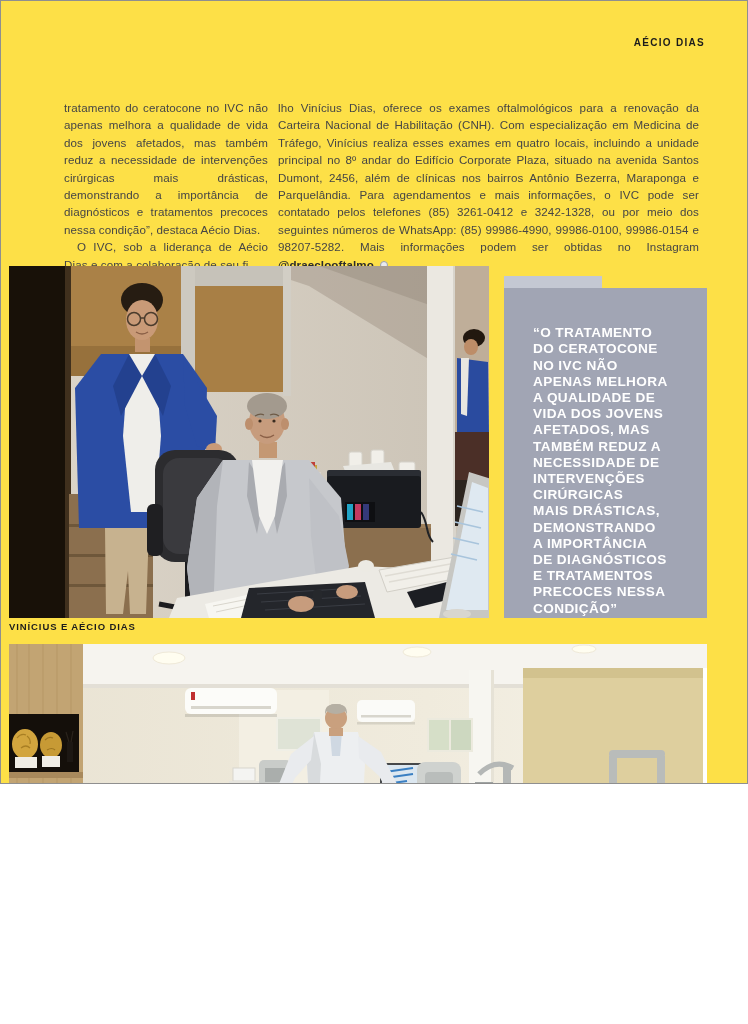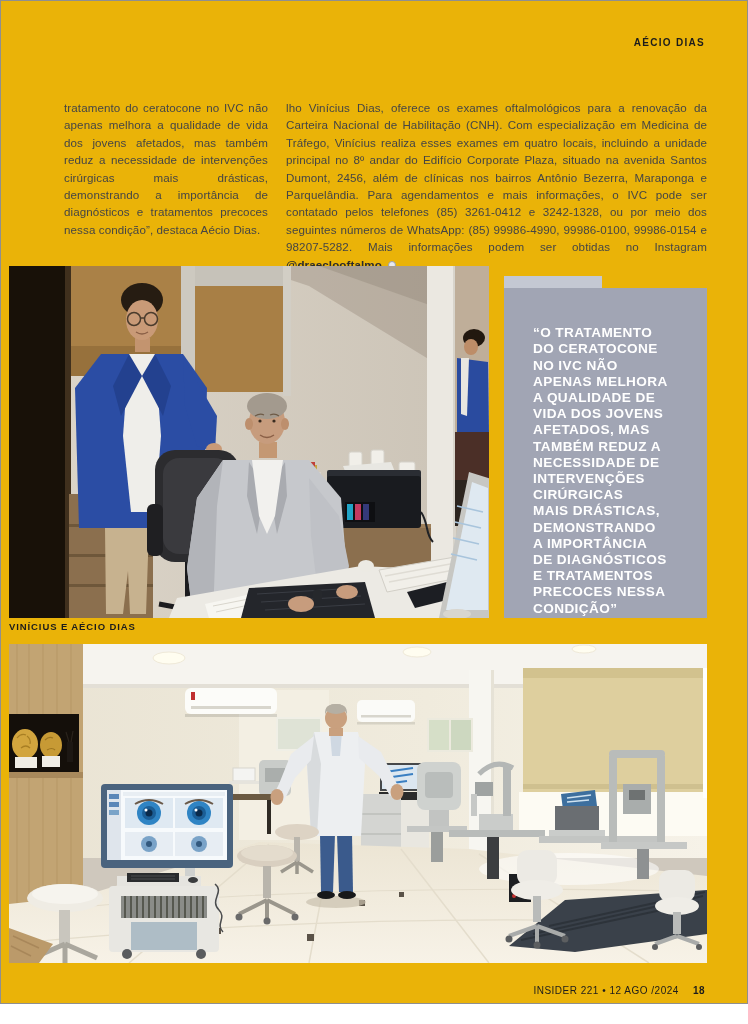--- a/index.html
+++ b/index.html
@@ -1,31 +1,31 @@
 <!DOCTYPE html>
 <html><head>
 <meta charset="utf-8">
 <style>
   html,body{margin:0;padding:0;background:#ffffff;}
   .page{
-    position:relative;width:748px;height:1004px;box-sizing:border-box;
-    border:1px solid #8f8f8f;background:#eab308;overflow:hidden;
+    position:relative;width:748px;height:784px;box-sizing:border-box;
+    border:1px solid #8f8f8f;background:#fde047;overflow:hidden;
     font-family:"Liberation Sans", sans-serif;
   }
   .header-label{
     position:absolute;top:36px;left:0;right:42px;text-align:right;
     font-size:10px;font-weight:bold;letter-spacing:1.3px;color:#1c1c1c;
   }
   .col{
     position:absolute;top:86px;text-align:justify;color:#454545;
     font-size:11.6px;line-height:17.4px;letter-spacing:0.1px;margin-top:12px;
   }
   .col p{margin:0;}
   .col-left{left:63px;width:204px;}
-  .col-right{left:285px;width:421px;}
+  .col-right{left:277px;width:421px;}
   .indent{text-indent:13px;}
   .ig-handle{font-weight:bold;color:#2b2b2b;}
   .end-marker{
     display:inline-block;width:6px;height:6px;border-radius:50%;
     border:1.5px solid #9aa0ac;background:#e8eaef;margin-left:3px;vertical-align:0px;
   }
   .photo{position:absolute;overflow:hidden;background:#cfc8bd;}
   .photo-top{left:8px;top:265px;width:480px;height:352px;}
   .photo-bottom{left:8px;top:643px;width:698px;height:319px;}
   .quote-tab{position:absolute;left:503px;top:275px;width:98px;height:12px;background:#c4c8d3;}
@@ -49,20 +49,21 @@
 </style>
 </head>
 <body>
 
 <div class="page">
 
   <div class="header-label">AÉCIO DIAS</div>
 
   <div class="col col-left">
     <p>tratamento do ceratocone no IVC não apenas melhora a qualidade de vida dos jovens afetados, mas também reduz a necessidade de intervenções cirúrgicas mais drásticas, demonstrando a importância de diagnósticos e tratamentos precoces nessa condição”, destaca Aécio Dias.</p>
+    <p class="indent">O IVC, sob a liderança de Aécio Dias e com a colaboração de seu fi-</p>
   </div>
 
   <div class="col col-right">
     <p><span>lho Vinícius Dias, oferece os exames oftalmológicos para a renovação da Carteira Nacional de Habilitação (CNH). Com especialização em Medicina de Tráfego, Vinícius realiza esses exames em quatro locais, incluindo a unidade principal no 8º andar do Edifício Corporate Plaza, situado na avenida Santos Dumont, 2456, além de clínicas nos bairros Antônio Bezerra, Maraponga e Parquelândia. Para agendamentos e mais informações, o IVC pode ser contatado pelos telefones (85) 3261-0412 e 3242-1328, ou por meio dos seguintes números de WhatsApp: (85) 99986-4990, 99986-0100, 99986-0154 e 98207-5282. Mais informações podem ser obtidas no Instagram </span><span class="ig-handle">@draeclooftalmo</span><span>.</span><span class="end-marker"></span></p>
   </div>
 
   <div class="photo photo-top">
     <svg viewBox="0 0 480 352" width="480" height="352">
       <defs>
         <linearGradient id="wall1" x1="0" y1="0" x2="1" y2="0">

